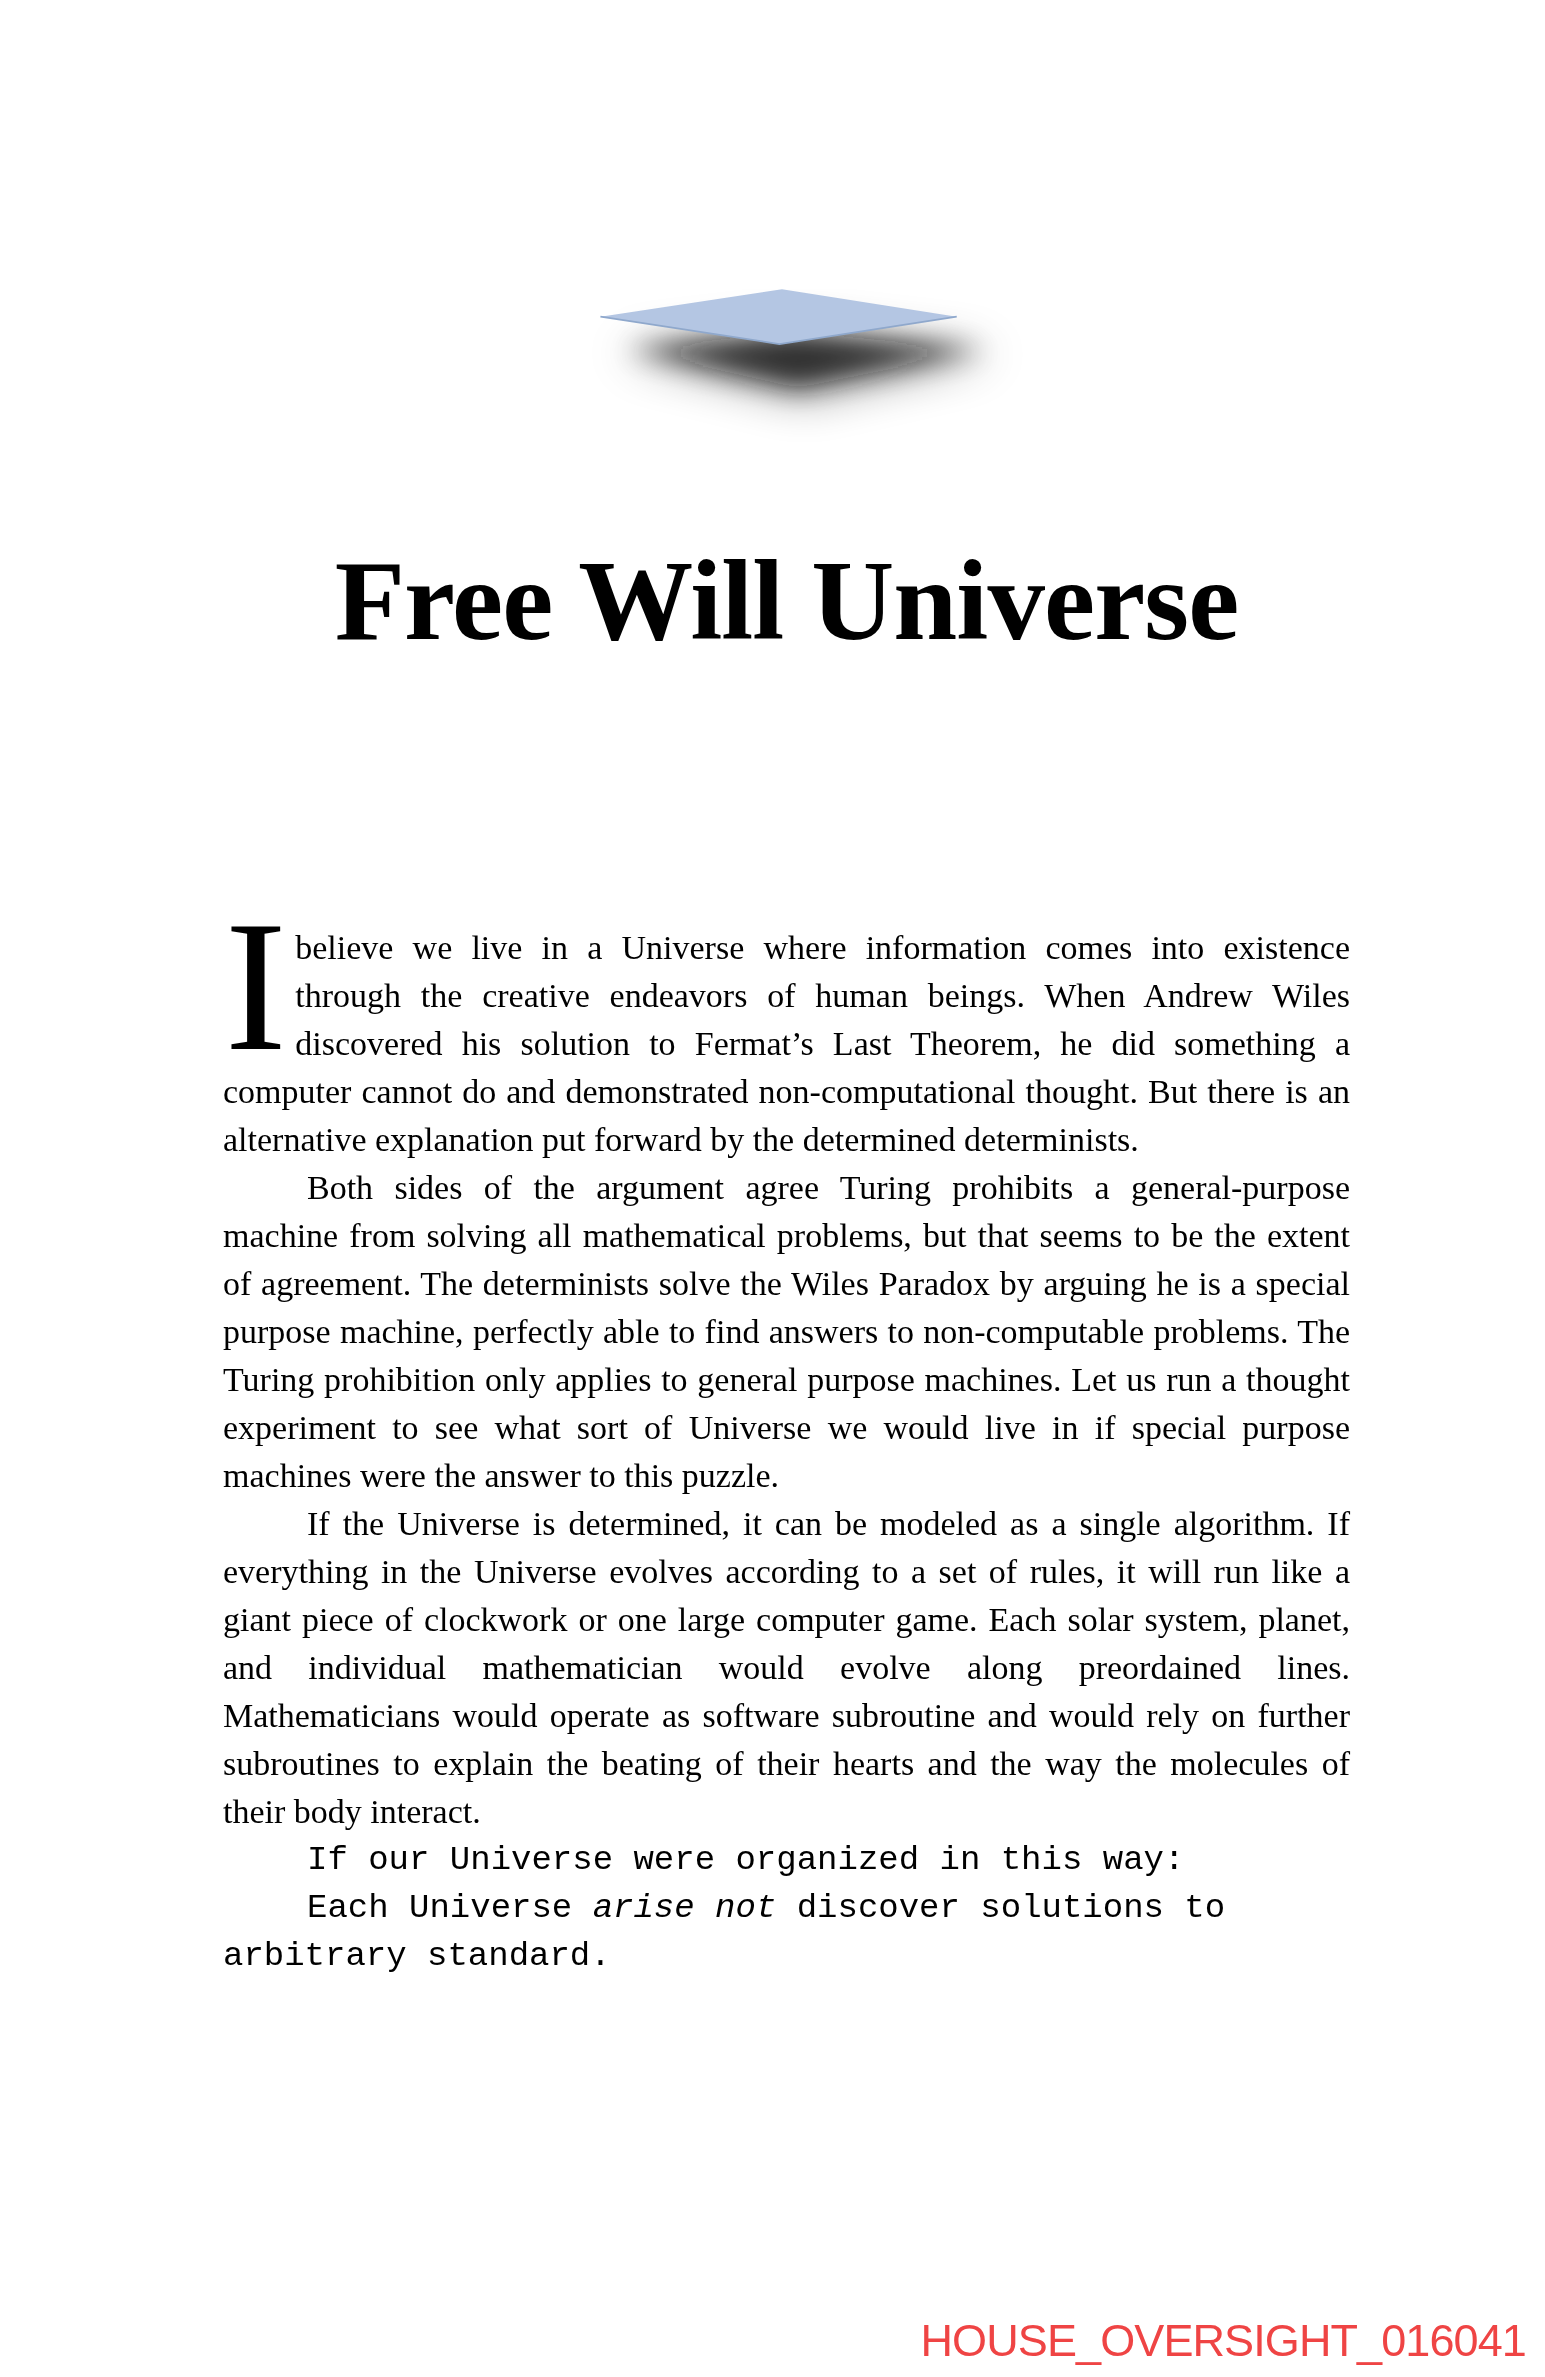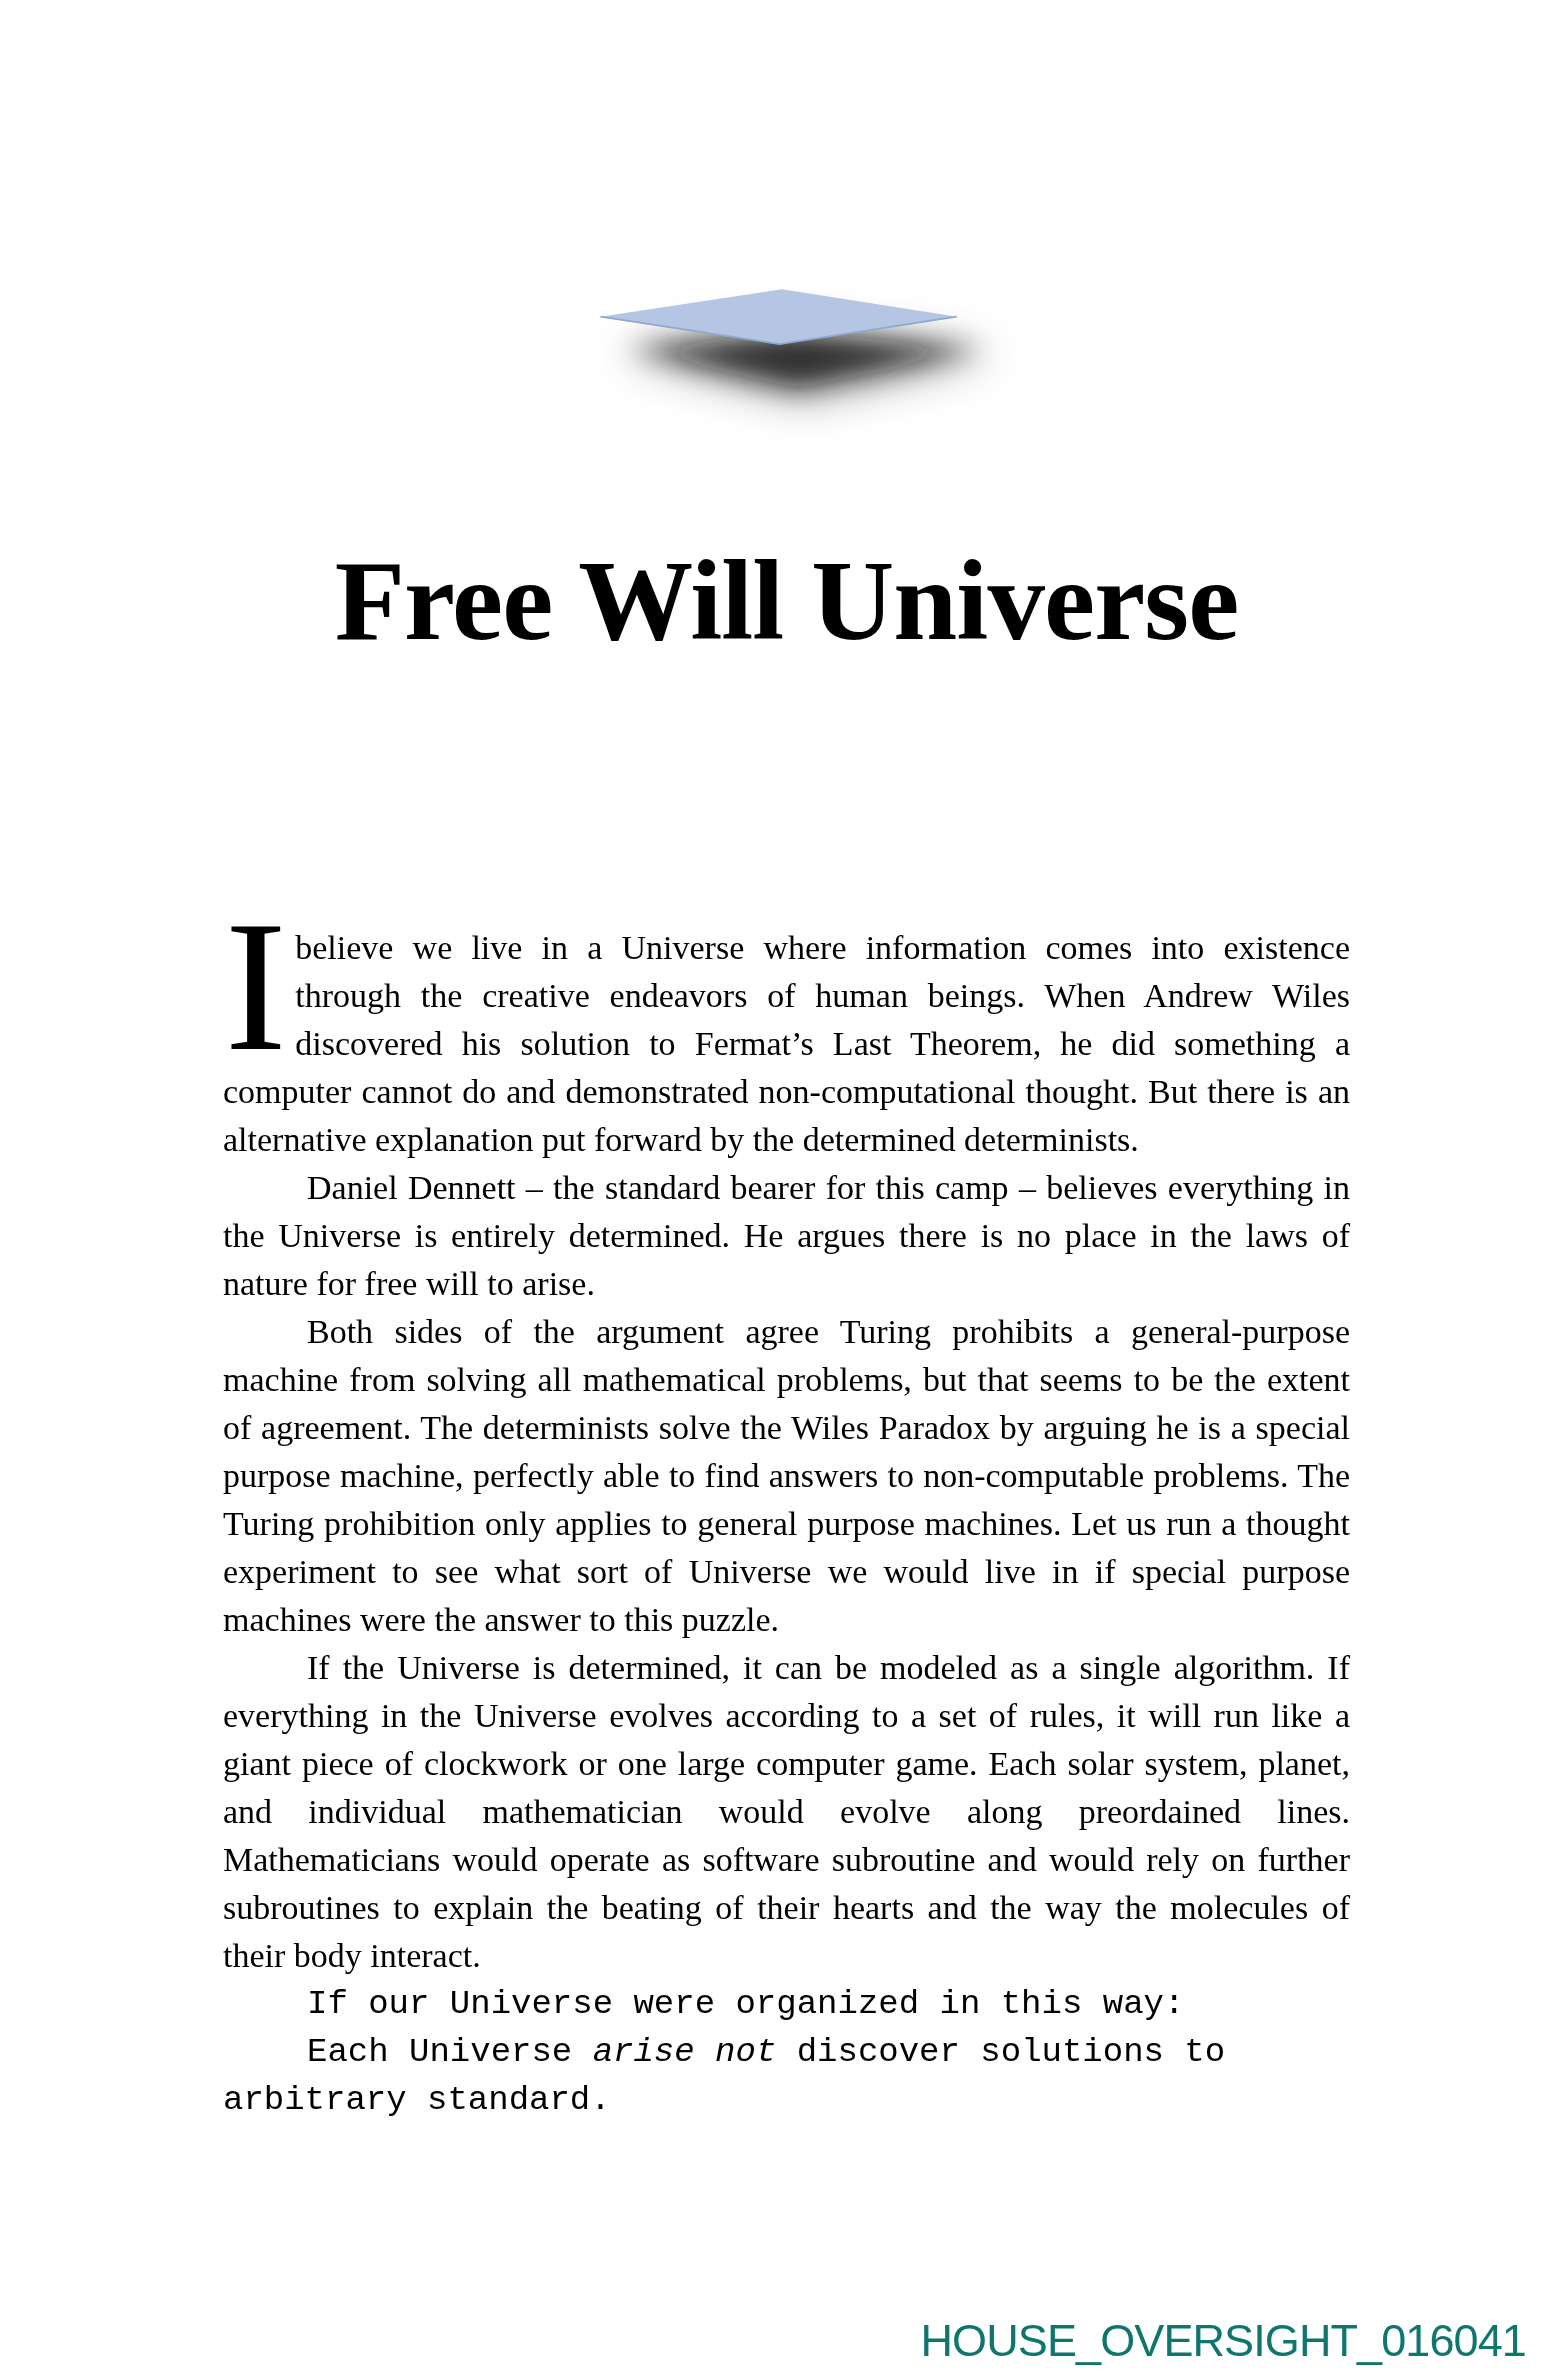--- a/index.html
+++ b/index.html
@@ -56,21 +56,21 @@
   .article-body em { font-style:italic; }
 
   
   .bates-stamp {
     position:absolute;
     right:19px; top:2318px;
     font-family:"Liberation Sans", sans-serif;
     font-size:45px;
     letter-spacing:-0.9px;
     line-height:45px;
-    color:#0f766e;
+    color:#ef4444;
   }
 </style>
 </head>
 <body>
 
 <main class="page">
 
   <figure class="ornament" style="margin:0;">
     <svg width="550" height="197" viewBox="0 0 640 230">
       <defs>
@@ -92,21 +92,20 @@
     </svg>
   </figure>
 
   <h1 class="chapter-title">Free Will Universe</h1>
 
   <section class="article-body">
     <p class="first">
       <span class="drop-cap">I</span>
       <span>believe we live in a Universe where information comes into existence through the creative endeavors of human beings. When Andrew Wiles discovered his solution to Fermat’s Last Theorem, he did something a computer cannot do and demonstrated non-computational thought. But there is an alternative explanation put forward by the determined determinists.</span>
     </p>
-    <p>Daniel Dennett – the standard bearer for this camp – believes everything in the Universe is entirely determined. He argues there is no place in the laws of nature for free will to arise.</p>
     <p>Both sides of the argument agree Turing prohibits a general-purpose machine from solving all mathematical problems, but that seems to be the extent of agreement. The determinists solve the Wiles Paradox by arguing he is a special purpose machine, perfectly able to find answers to non-computable problems. The Turing prohibition only applies to general purpose machines. Let us run a thought experiment to see what sort of Universe we would live in if special purpose machines were the answer to this puzzle.</p>
     <p>If the Universe is determined, it can be modeled as a single algorithm. If everything in the Universe evolves according to a set of rules, it will run like a giant piece of clockwork or one large computer game. Each solar system, planet, and individual mathematician would evolve along preordained lines. Mathematicians would operate as software subroutine and would rely on further subroutines to explain the beating of their hearts and the way the molecules of their body interact.</p>
     <p class="no-justify">If our Universe were organized in this way:</p>
     <p class="no-justify"><span>Each Universe </span><em>arise not</em><span> discover solutions to arbitrary standard.</span></p>
   </section>
 
   <div class="bates-stamp">HOUSE_OVERSIGHT_016041</div>
 
 </main>
 

